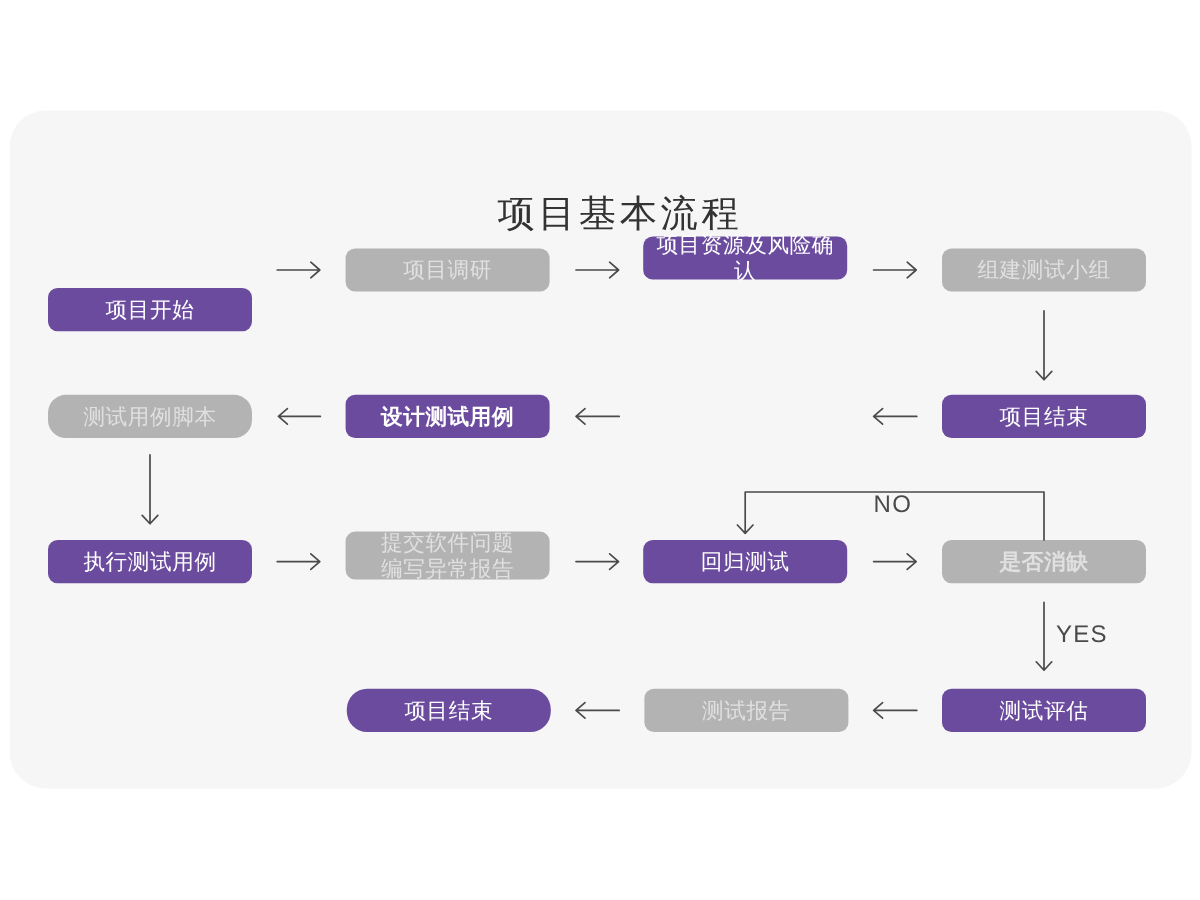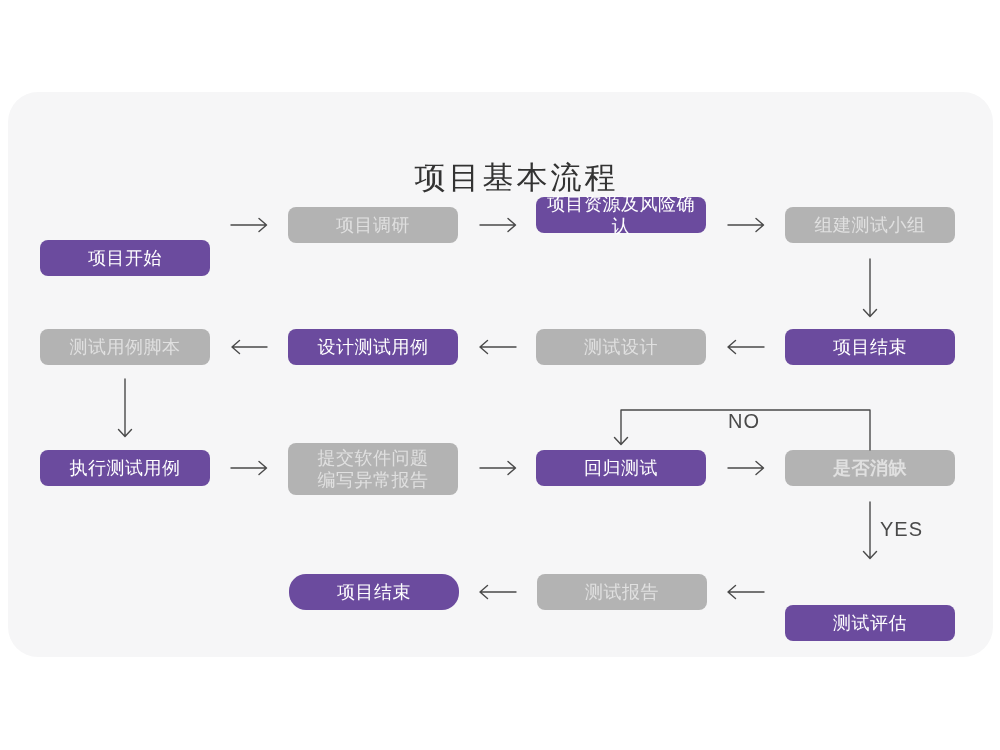--- a/index.html
+++ b/index.html
@@ -28,31 +28,31 @@
     font-size:18px; letter-spacing:0.5px;
     text-align:center; white-space:pre-line; line-height:22px;
     box-sizing:border-box; padding:0 2px;
   }
   .purple { background: var(--purple, #6b4b9e); color: var(--purple-text, #ffffff); }
   .gray   { background: var(--gray, #b3b3b3);  color: var(--gray-text, #e0e0e0); }
   .n1  { left:40px;  top:207px;margin-top:33px; }
   .n2  { left:288px; top:207px; }
   .n3  { left:536px; top:197px; }
   .n4  { left:785px; top:207px; }
-  .n5  { left:40px;  top:329px; }
-  .n6  { left:288px; top:329px; }
+  .n5  { left:40px;  top:329px;border-radius:15px; }
+  .n6  { left:288px; top:329px;font-weight:bold; }
   .n7  { left:536px; top:329px; }
   .n8  { left:785px; top:329px; }
   .n9  { left:40px;  top:450px; }
-  .n10 { left:288px; top:443px; height:52px; }
+  .n10 { left:288px; top:443px; height:40px; }
   .n11 { left:536px; top:450px; }
   .n12 { left:785px; top:450px;font-weight:bold; }
   .n13 { left:289px; top:574px;border-radius:17px; }
   .n14 { left:537px; top:574px; }
-  .n15 { left:785px; top:574px;margin-top:31px; }
+  .n15 { left:785px; top:574px; }
   .edge-label {
     position:absolute; font-size:20px; letter-spacing:1px;
     color: var(--arrow, #4a4a4a);
     text-align: center;
   }
   .no  { left:700px; top:410px; width:88px; text-align:center; }
   .yes { left:880px; top:518px; }
   svg.connectors {
     position:absolute; left:0; top:0; width:1000px; height:750px;
     pointer-events:none;
@@ -71,21 +71,20 @@
 
   <h1 class="title">项目基本流程</h1>
 
   <div class="node purple n1">项目开始</div>
   <div class="node gray   n2">项目调研</div>
   <div class="node purple n3">项目资源及风险确认</div>
   <div class="node gray   n4">组建测试小组</div>
 
   <div class="node gray   n5">测试用例脚本</div>
   <div class="node purple n6">设计测试用例</div>
-  <div class="node gray   n7">测试设计</div>
   <div class="node purple n8">项目结束</div>
 
   <div class="node purple n9">执行测试用例</div>
   <div class="node gray   n10">提交软件问题
 编写异常报告</div>
   <div class="node purple n11">回归测试</div>
   <div class="node gray   n12">是否消缺</div>
 
   <div class="node purple n13">项目结束</div>
   <div class="node gray   n14">测试报告</div>

